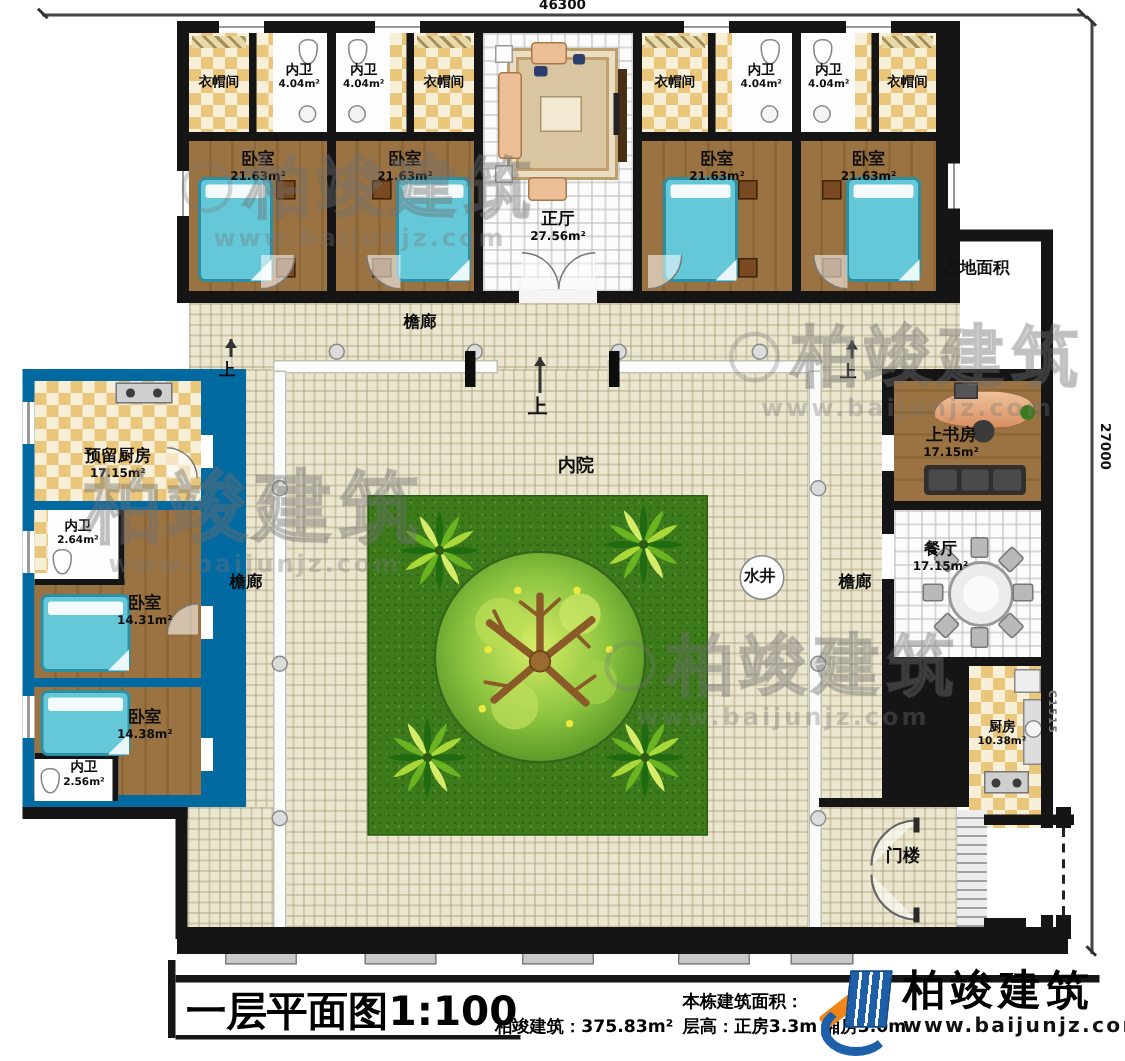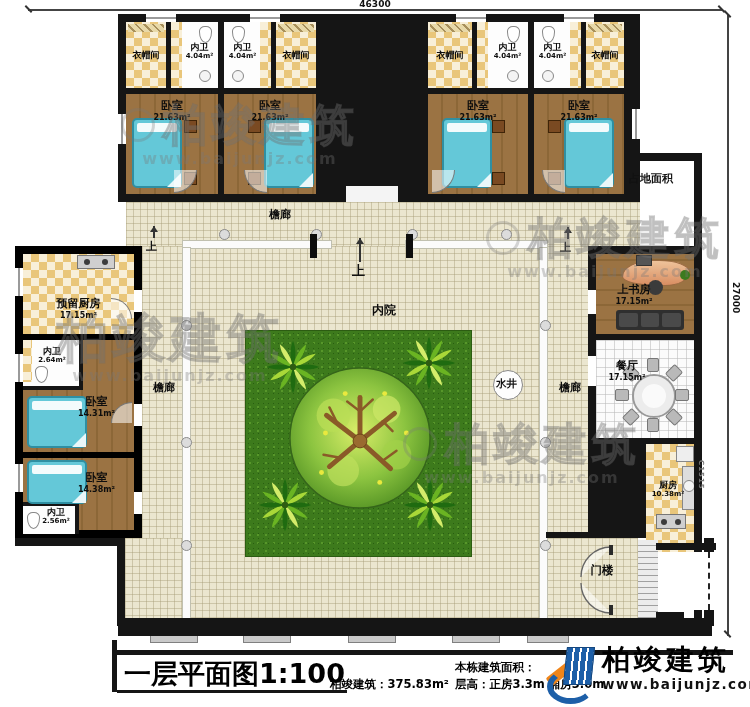--- a/index.html
+++ b/index.html
@@ -275,20 +275,39 @@
         </div>
       <div class="bed" style="left:40px;top:96px;width:46px;height:66px">
           <i></i>
           <b></b>
         </div>
       <div class="nstand" style="left:24px;top:98px"></div>
       <div class="nstand" style="left:24px;top:150px"></div>
       <div class="arc arc-bl" style="left:20px;top:148px;width:22px;height:22px"></div>
     </div>
 
+    <div class="room tile" style="left:204px;top:8px;width:100px;height:172px">
+      <div class="rug" style="left:16px;top:10px;width:70px;height:84px"></div>
+      <div class="sofa" style="left:10px;top:26px;width:14px;height:56px"></div>
+      <div class="sofa" style="left:32px;top:6px;width:22px;height:13px"></div>
+      <div class="sofa" style="left:30px;top:96px;width:24px;height:14px"></div>
+      <div class="sidetbl" style="left:8px;top:8px;width:10px;height:10px"></div>
+      <div class="sidetbl" style="left:8px;top:88px;width:10px;height:10px"></div>
+      <div class="navy" style="left:34px;top:22px;width:9px;height:7px"></div>
+      <div class="navy" style="left:60px;top:14px;width:8px;height:7px"></div>
+      <div class="sidetbl" style="left:38px;top:42px;width:26px;height:22px;background:#f2e9d2;border-color:#a89468"></div>
+      <div style="position:absolute;left:90px;top:24px;width:6px;height:62px;background:#4a2f15;z-index:8"></div>
+      <div style="position:absolute;left:87px;top:40px;width:4px;height:28px;background:#222;z-index:9"></div>
+      <div class="rl" style="left:0;top:118px;width:100px">
+          <span class="nm">正厅</span>
+          <span class="ar">27.56m²</span>
+        </div>
+      <div class="arc arc-tr" style="left:26px;top:146px;width:24px;height:24px"></div>
+      <div class="arc arc-tl" style="left:50px;top:146px;width:24px;height:24px"></div>
+    </div>
     <div class="win" style="left:228px;top:172px;width:52px;height:16px;background:#f4f4f4"></div>
 
     <div class="room wood" style="left:310px;top:8px;width:100px;height:172px">
       <div class="room checker" style="left:0;top:0;width:44px;height:66px">
         <div class="hatch" style="left:2px;top:2px;width:40px;height:8px"></div>
         <div class="rl sm" style="left:0;top:28px;width:44px">
             <span class="nm">衣帽间</span>
           </div>
       </div>
       <div class="wall" style="left:44px;top:0;width:5px;height:66px"></div>
@@ -345,21 +364,21 @@
       <div class="nstand" style="left:14px;top:150px"></div>
       <div class="arc arc-bl" style="left:8px;top:148px;width:22px;height:22px"></div>
     </div>
   </div>
 
   <div class="wall" style="left:638px;top:153px;width:56px;height:8px"></div>
   <div class="wall" style="left:694px;top:153px;width:8px;height:399px"></div>
   <div class="wall" style="left:694px;top:610px;width:8px;height:18px"></div>
   <div class="fw-label" style="left:598px;top:171px;width:106px;text-align:center">占地面积</div>
 
-  <div style="position:absolute;left:15px;top:246px;width:127px;height:292px;background:#000000;z-index:5">
+  <div style="position:absolute;left:15px;top:246px;width:149px;height:292px;background:#0369a1;z-index:5">
     <div class="win winv" style="left:0;top:22px;width:8px;height:28px"></div>
     <div class="win winv" style="left:0;top:108px;width:8px;height:28px"></div>
     <div class="win winv" style="left:0;top:218px;width:8px;height:28px"></div>
     <div class="win" style="left:119px;top:44px;width:8px;height:22px"></div>
     <div class="win" style="left:119px;top:158px;width:8px;height:22px"></div>
     <div class="win" style="left:119px;top:246px;width:8px;height:22px"></div>
 
     <div class="room checker" style="left:8px;top:8px;width:111px;height:80px">
       <div class="stove" style="left:54px;top:1px;width:36px;height:12px">
           <span class="burner"></span>

